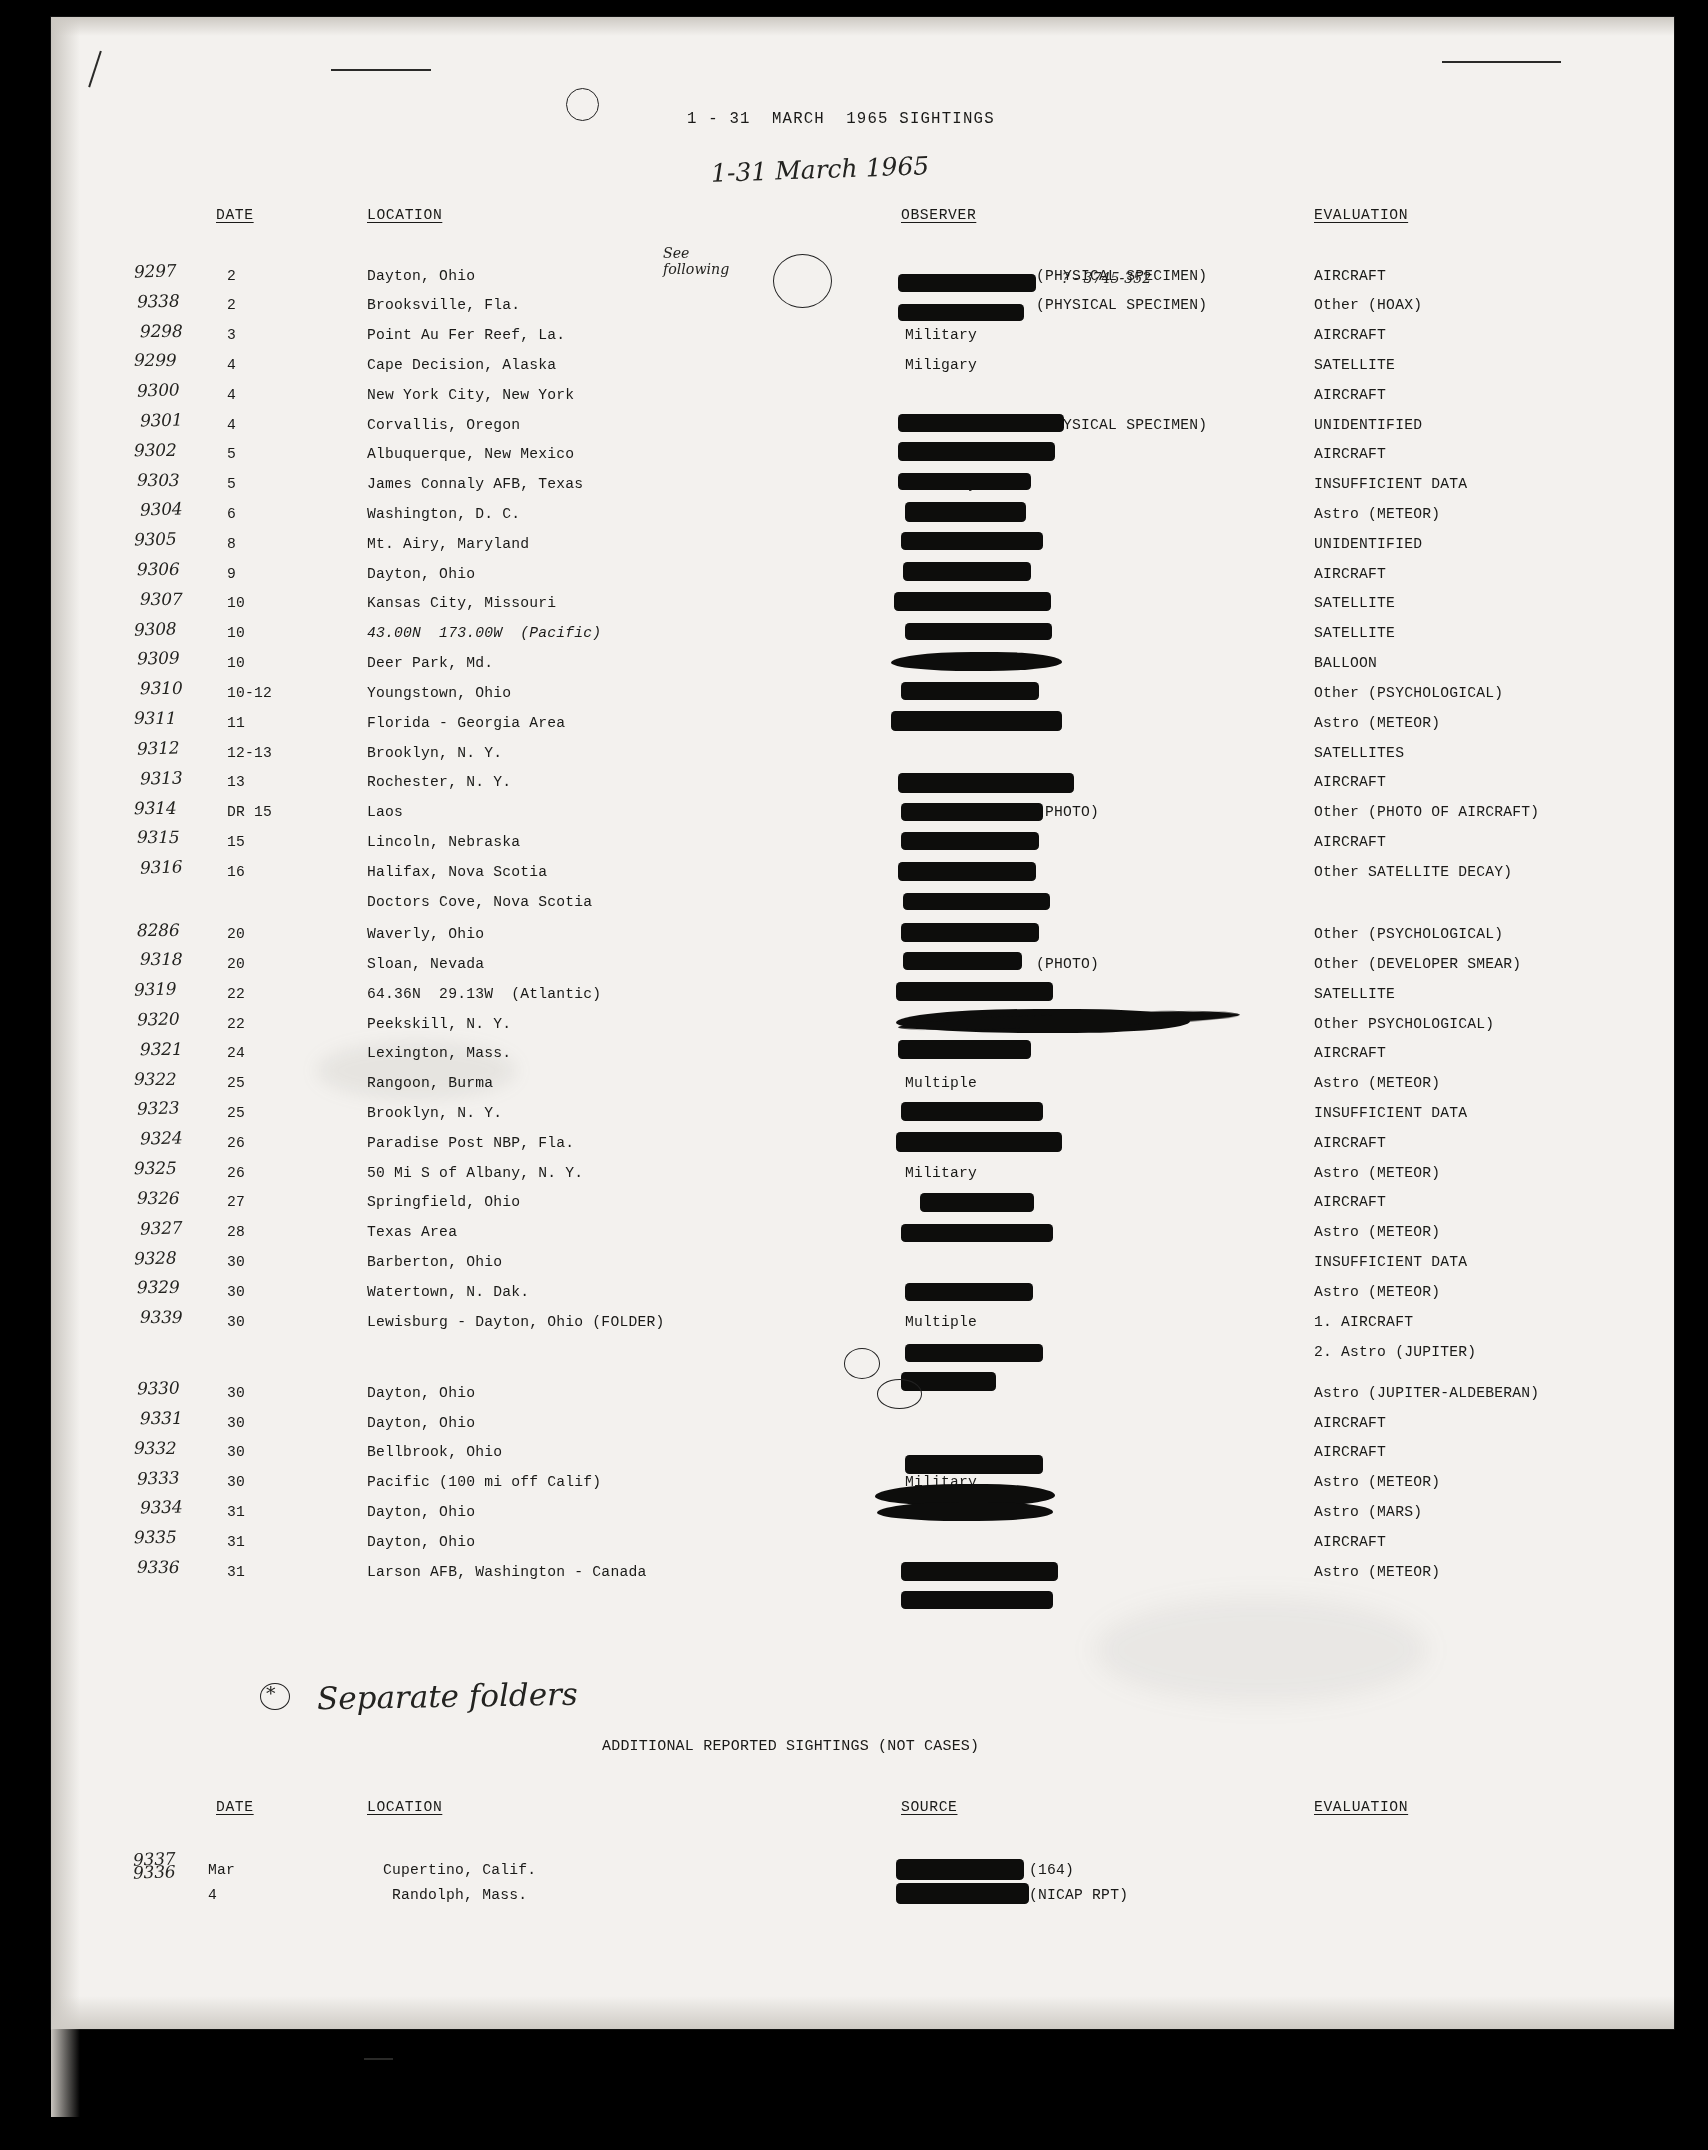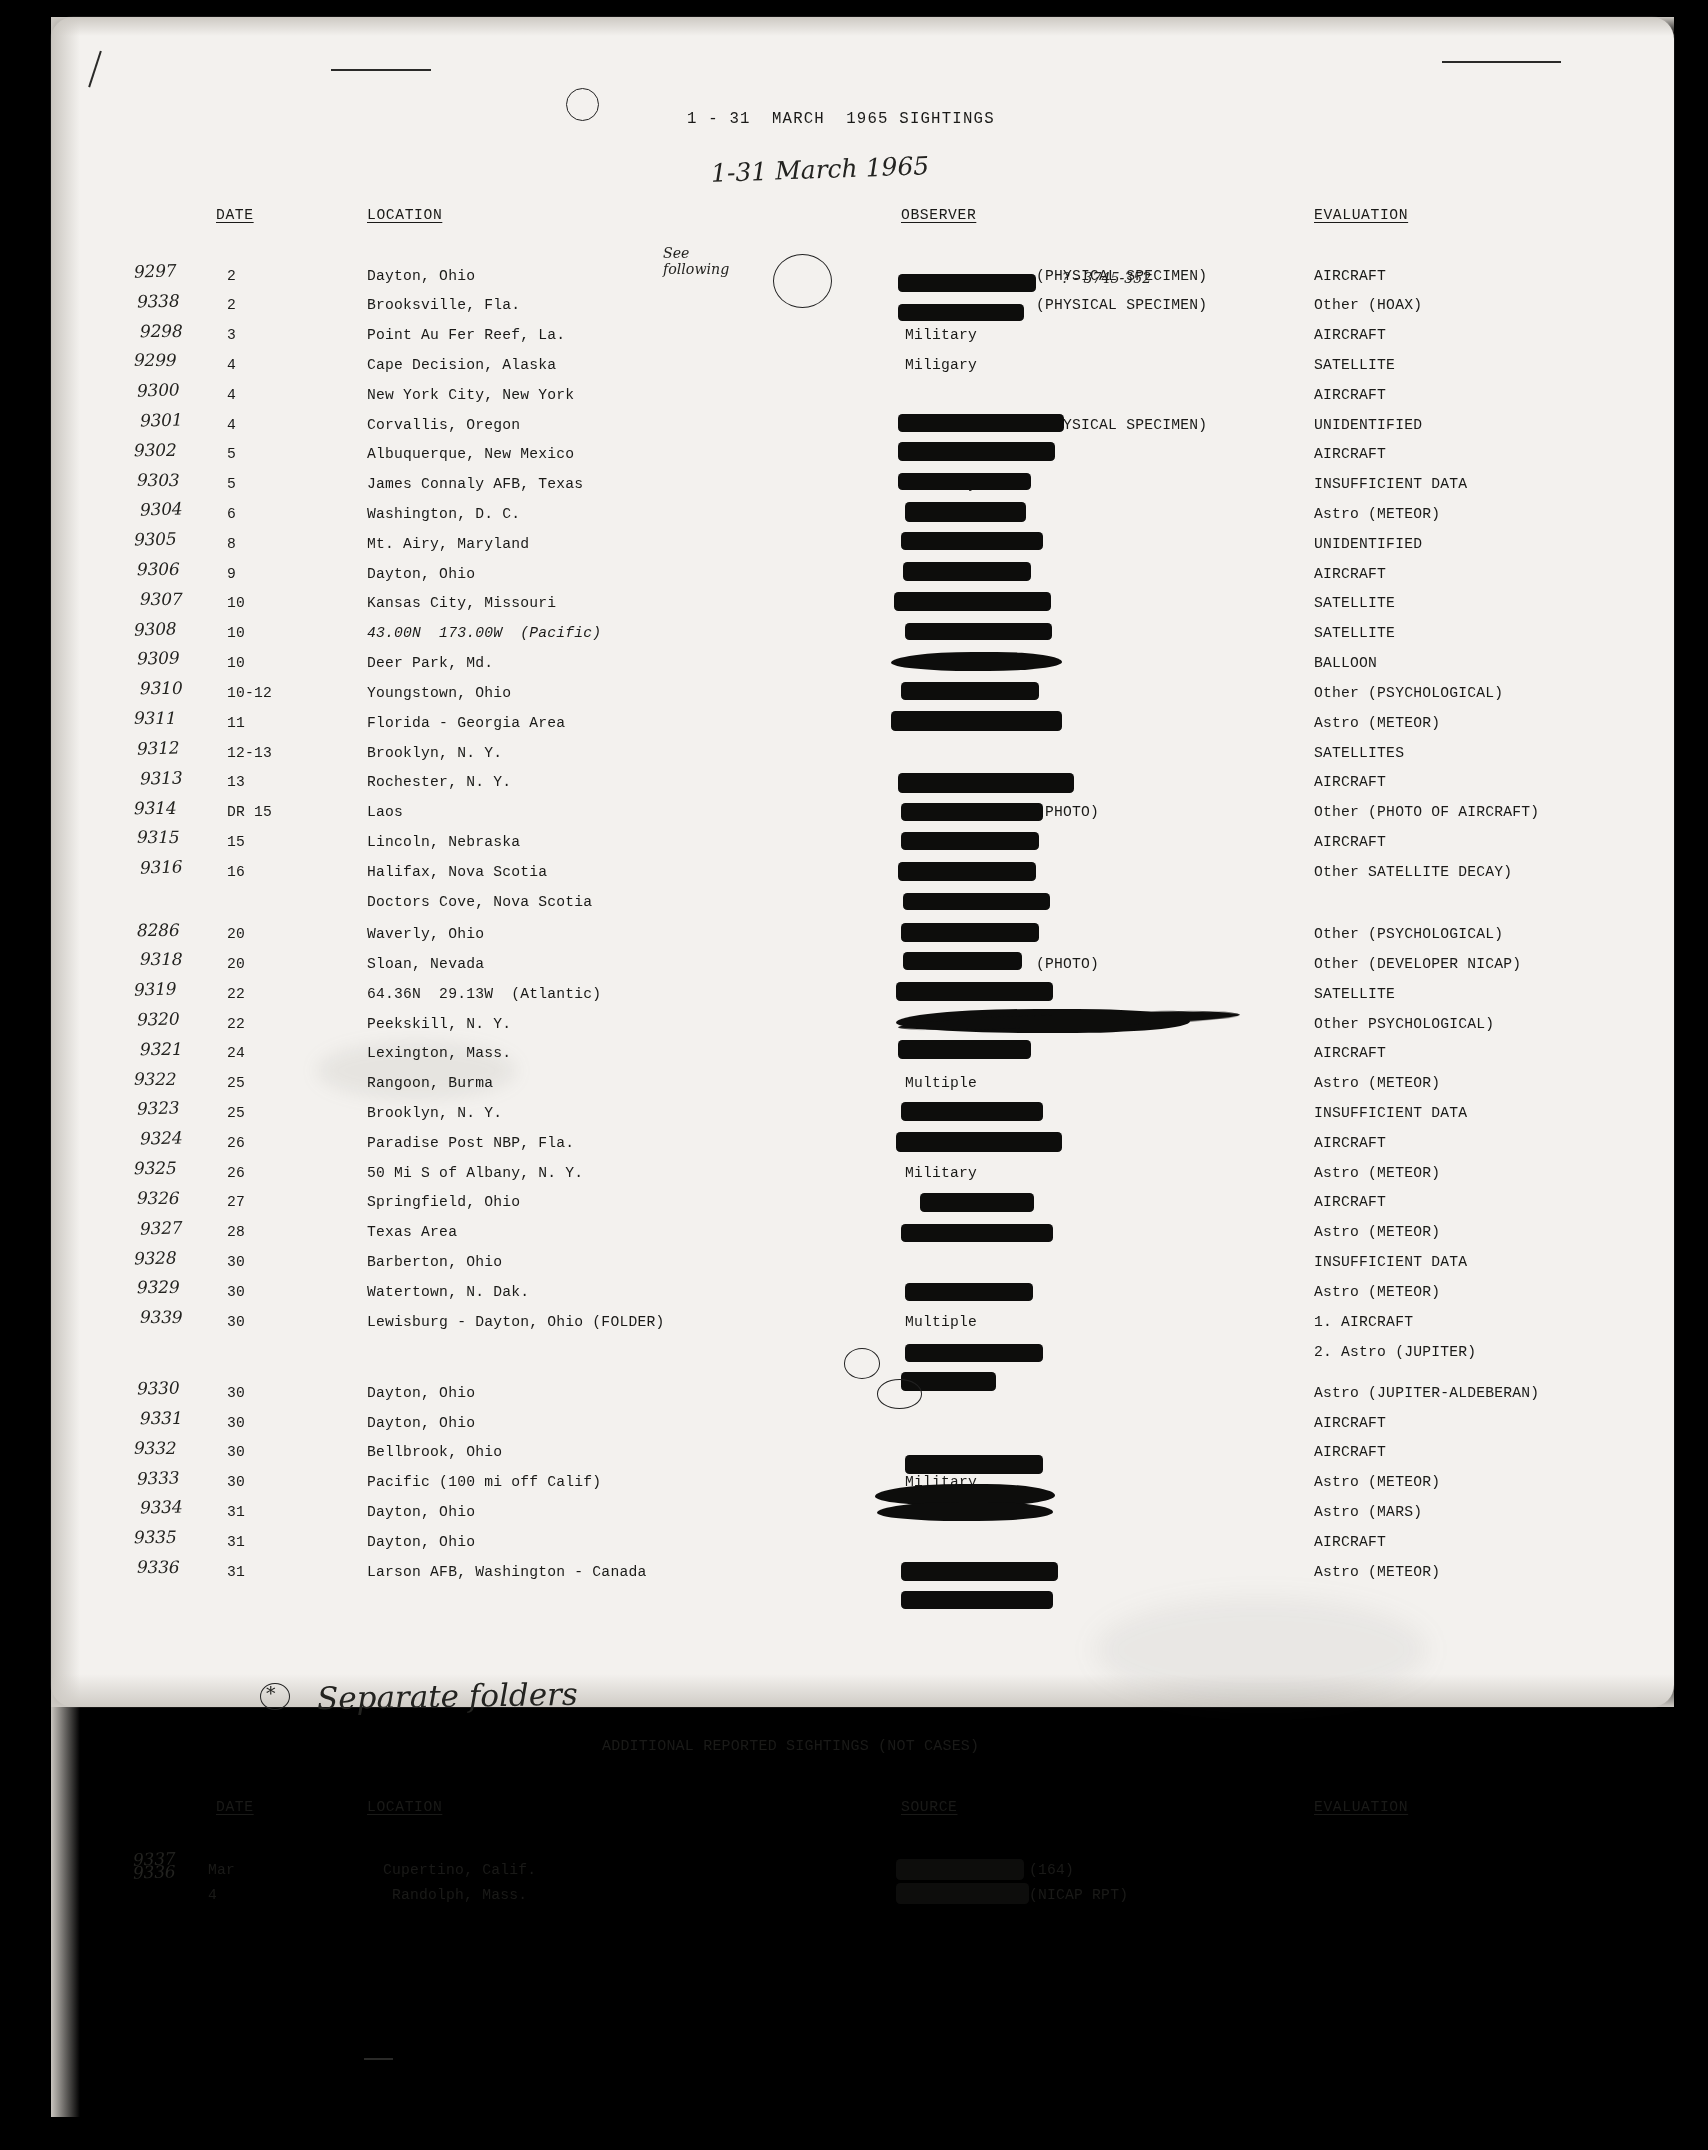--- a/index.html
+++ b/index.html
@@ -20,24 +20,23 @@
     left: 0; top: 0;
     width: 1709px;
     height: 2151px;
     background: #000;
   }
   #paper {
     position: absolute;
     left: 51px;
     top: 17px;
     width: 1623px;
-    height: 1690px;
+    height: 2012px;
     background: #f3f1ee;
     box-shadow: 0 0 0 0.9px #151414;
-    border-radius: 22px;
   }
   
   .blotch {
     position: absolute;
     border-radius: 50%;
     pointer-events: none;
   }
   .edge-shade {
     position: absolute;
     pointer-events: none;
@@ -228,21 +227,21 @@
         <div class="typed row-text" style="left: 1263px; top: 848px;">Other SATELLITE DECAY)</div>
         <div class="typed row-text" style="left: 316px; top: 878px;">Doctors Cove, Nova Scotia</div>
         <div class="handwrite casenum" style="left: 86px; top: 903px; transform: rotate(-0.4deg);">8286</div>
         <div class="typed row-text" style="left: 176px; top: 910px;">20</div>
         <div class="typed row-text" style="left: 316px; top: 910px;">Waverly, Ohio</div>
         <div class="typed row-text" style="left: 1263px; top: 910px;">Other (PSYCHOLOGICAL)</div>
         <div class="handwrite casenum" style="left: 89px; top: 932px; transform: rotate(0.4deg);">9318</div>
         <div class="typed row-text" style="left: 176px; top: 940px;">20</div>
         <div class="typed row-text" style="left: 316px; top: 940px;">Sloan, Nevada</div>
         <div class="typed row-text" style="left: 985px; top: 940px;">(PHOTO)</div>
-        <div class="typed row-text" style="left: 1263px; top: 940px;">Other (DEVELOPER NICAP)</div>
+        <div class="typed row-text" style="left: 1263px; top: 940px;">Other (DEVELOPER SMEAR)</div>
         <div class="handwrite casenum" style="left: 83px; top: 962px; transform: rotate(-2deg);">9319</div>
         <div class="typed row-text" style="left: 176px; top: 970px;">22</div>
         <div class="typed row-text" style="left: 316px; top: 970px;">64.36N  29.13W  (Atlantic)</div>
         <div class="typed row-text" style="left: 854px; top: 970px;">Military</div>
         <div class="typed row-text" style="left: 1263px; top: 970px;">SATELLITE</div>
         <div class="handwrite casenum" style="left: 86px; top: 992px; transform: rotate(-1.2deg);">9320</div>
         <div class="typed row-text" style="left: 176px; top: 1000px;">22</div>
         <div class="typed row-text" style="left: 316px; top: 1000px;">Peekskill, N. Y.</div>
         <div class="typed row-text" style="left: 1263px; top: 1000px;">Other PSYCHOLOGICAL)</div>
         <div class="handwrite casenum" style="left: 89px; top: 1022px; transform: rotate(-0.4deg);">9321</div>

